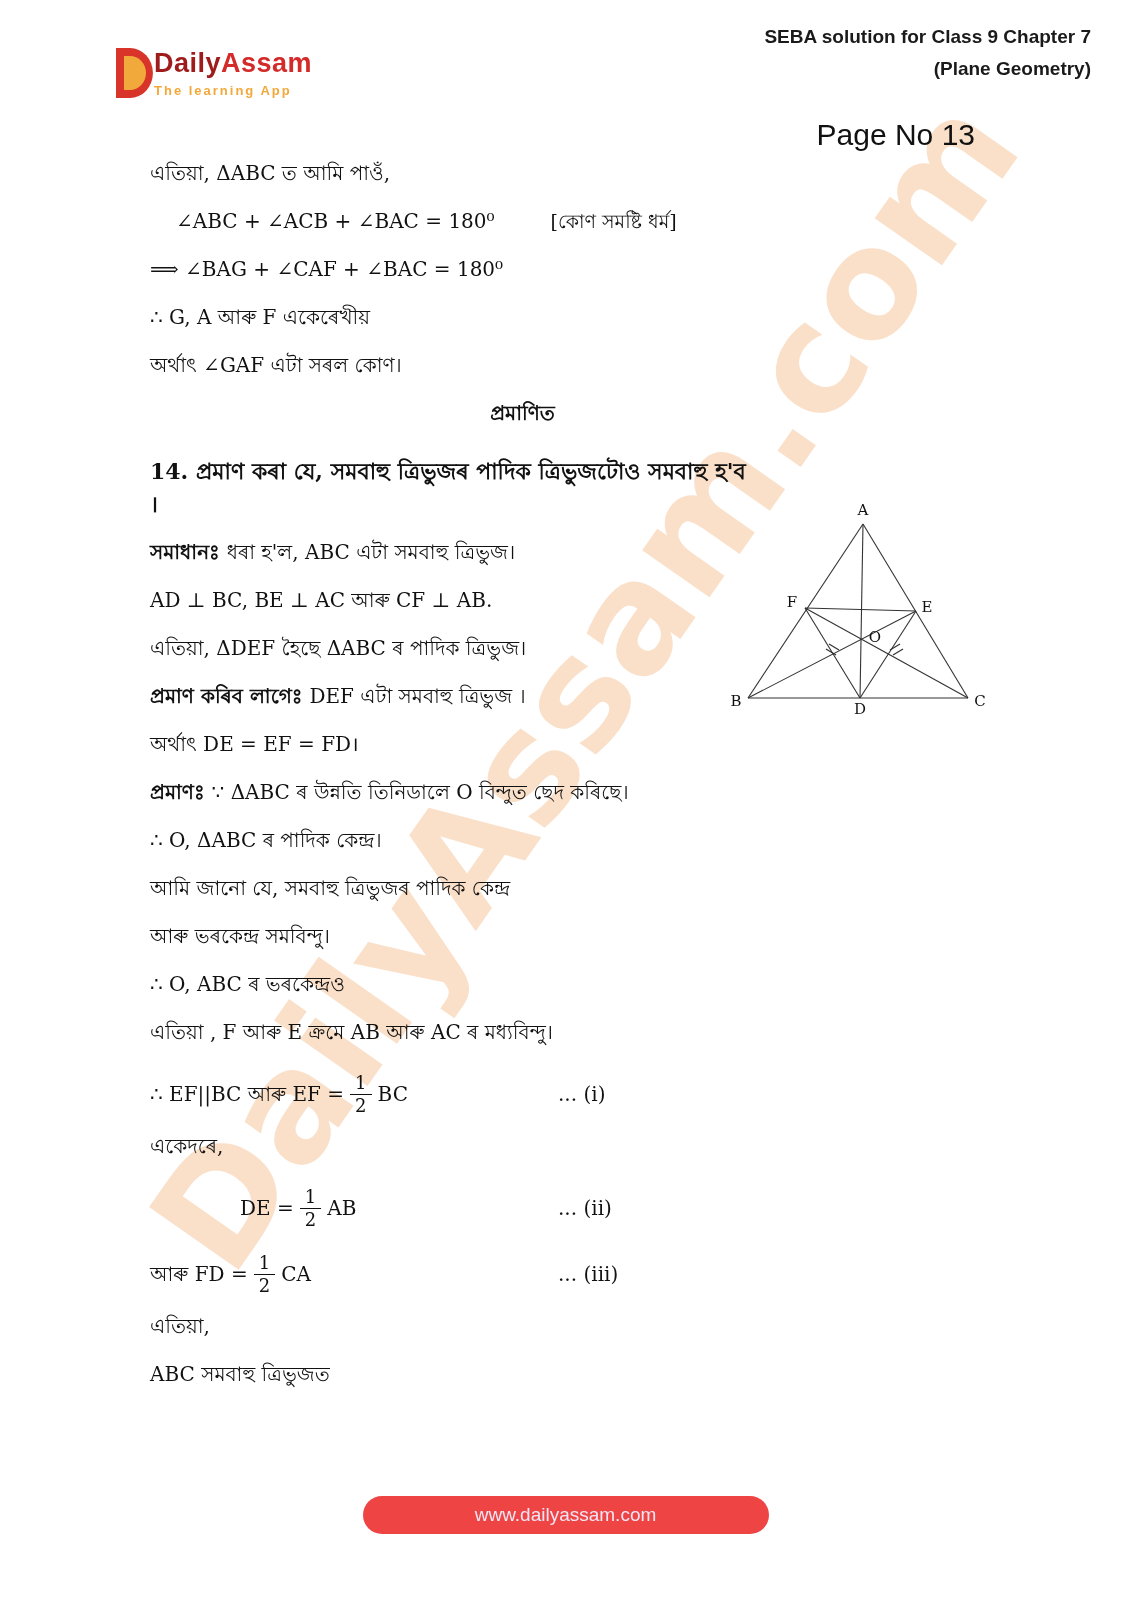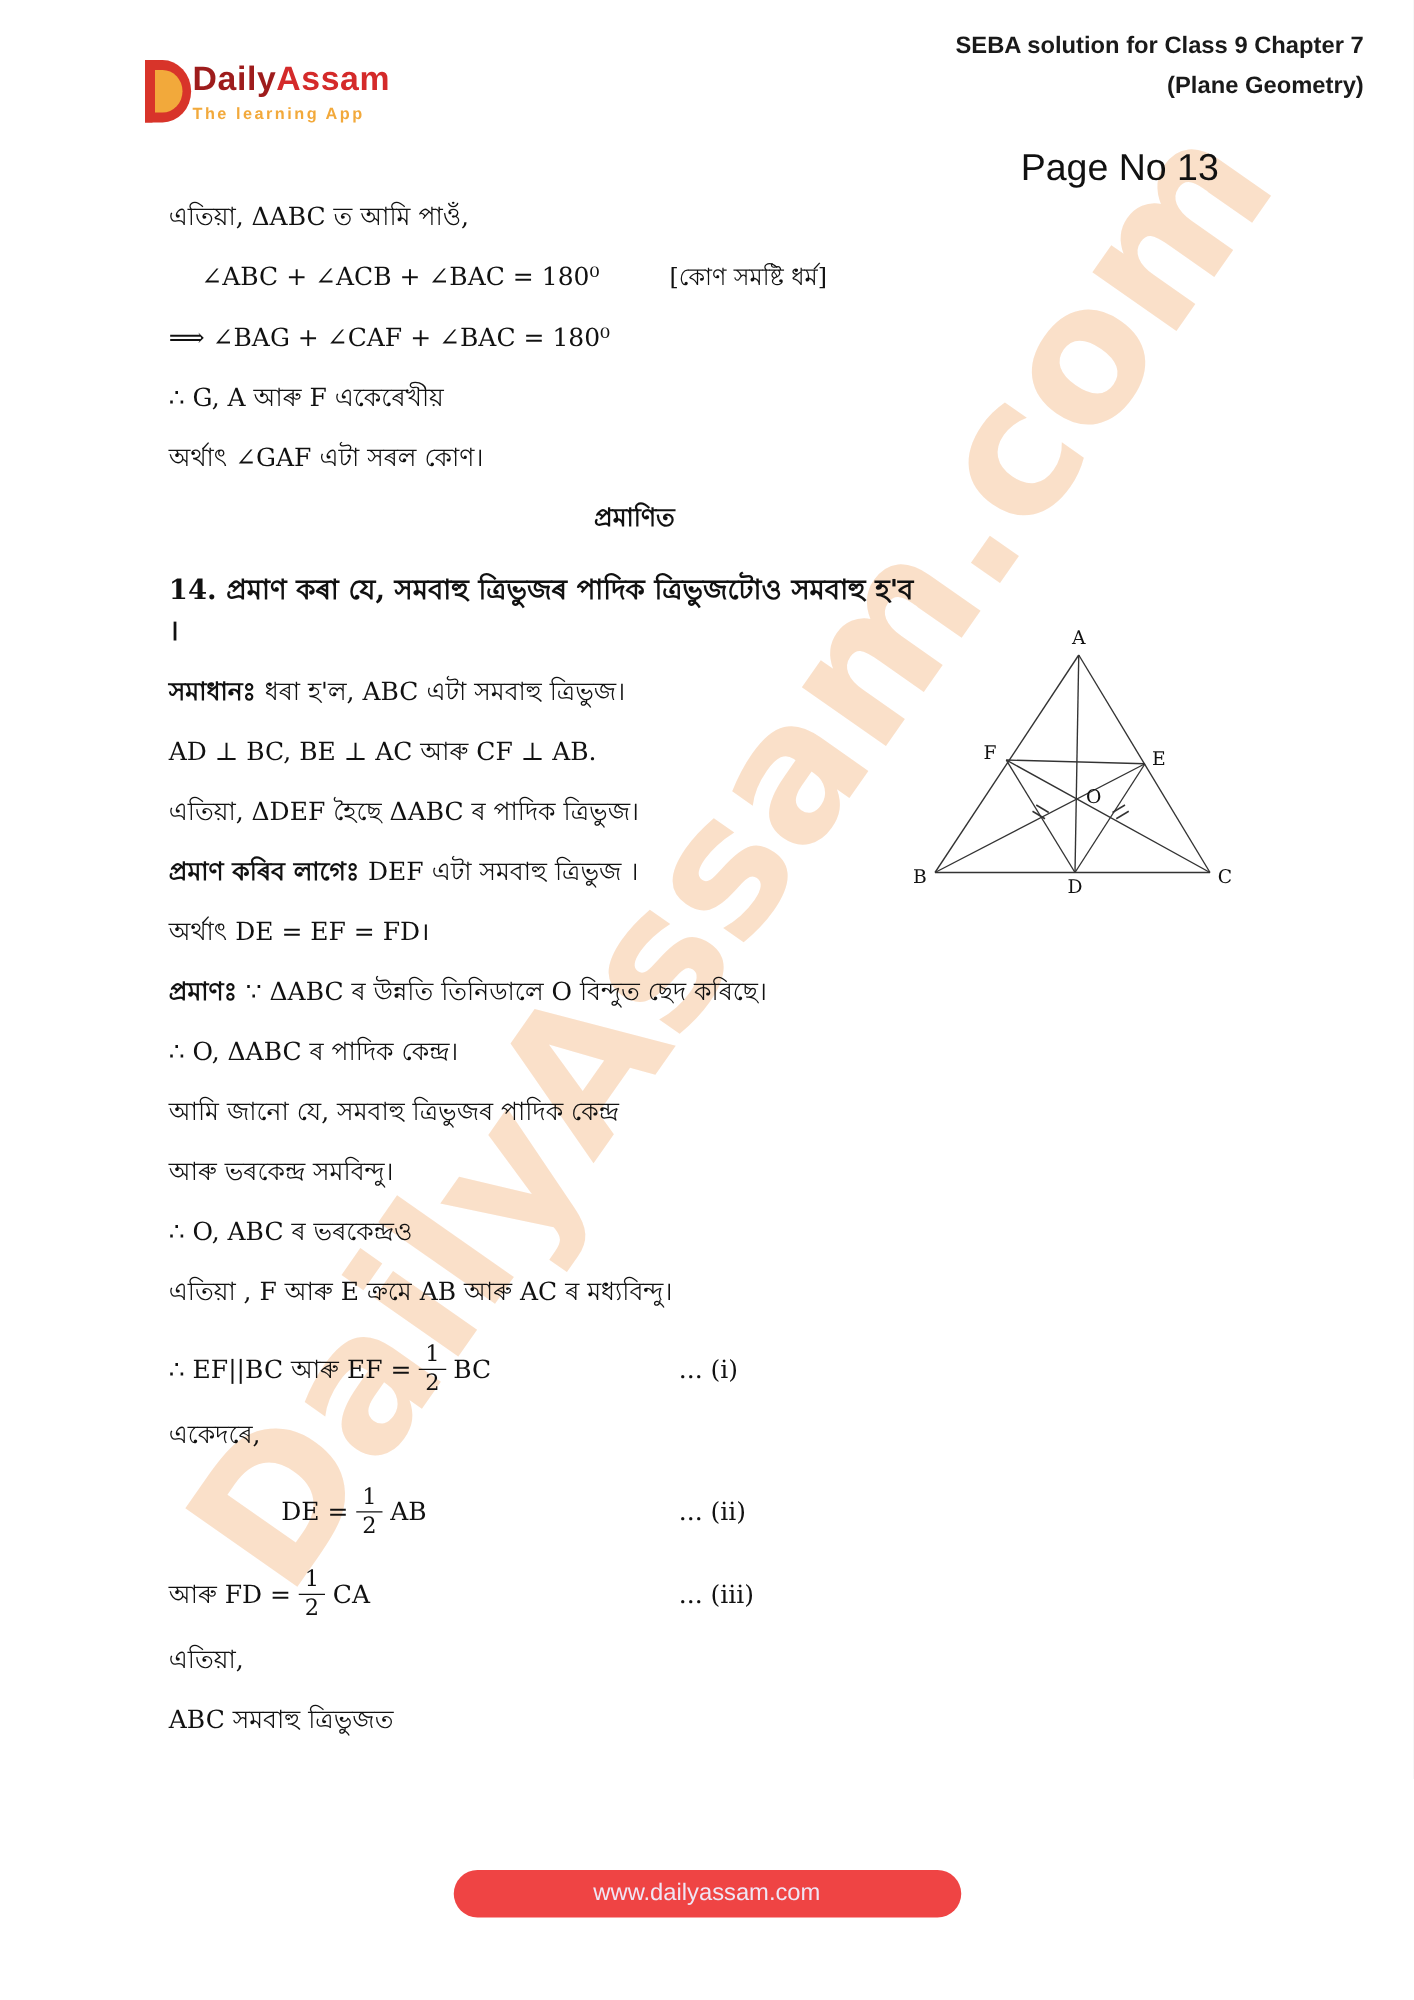--- a/index.html
+++ b/index.html
@@ -28,21 +28,21 @@
   .header-right {
     position:absolute; top:26px; right:40px; text-align:right; z-index:2;
     font-family:"Liberation Sans", sans-serif; font-weight:700; font-size:19px; color:#1a1a1a;
   }
   .header-right .hr-line { margin-bottom:10px; }
   .page-no {
     position:absolute; top:118px; right:156px; z-index:2;
     font-family:"Liberation Sans", sans-serif; font-size:30px; color:#111;
   }
   
-  .content { position:absolute; left:135px; top:160px; width:745px; font-size:20px; z-index:1; }
+  .content { position:absolute; left:150px; top:160px; width:745px; font-size:20px; z-index:1; }
   .line { position:relative; line-height:27px; margin-bottom:21px; }
   .indent-1 { padding-left:26px; }
   .centered { text-align:center; margin-top:6px; margin-bottom:28px; }
   .bold { font-weight:700; }
   .q-title { font-weight:700; font-size:22px; line-height:33px; width:600px; margin-top:24px; margin-bottom:18px; }
   .note { margin-left:56px; font-size:19px; }
   .eq-line { display:flex; align-items:center; min-height:54px; margin-bottom:12px; }
   .frac { display:inline-flex; flex-direction:column; align-items:center; vertical-align:middle; margin:0 6px; font-size:18px; line-height:20px; }
   .frac .num { border-bottom:1.6px solid #111; padding:0 5px 1px; }
   .frac .den { padding-top:1px; }

